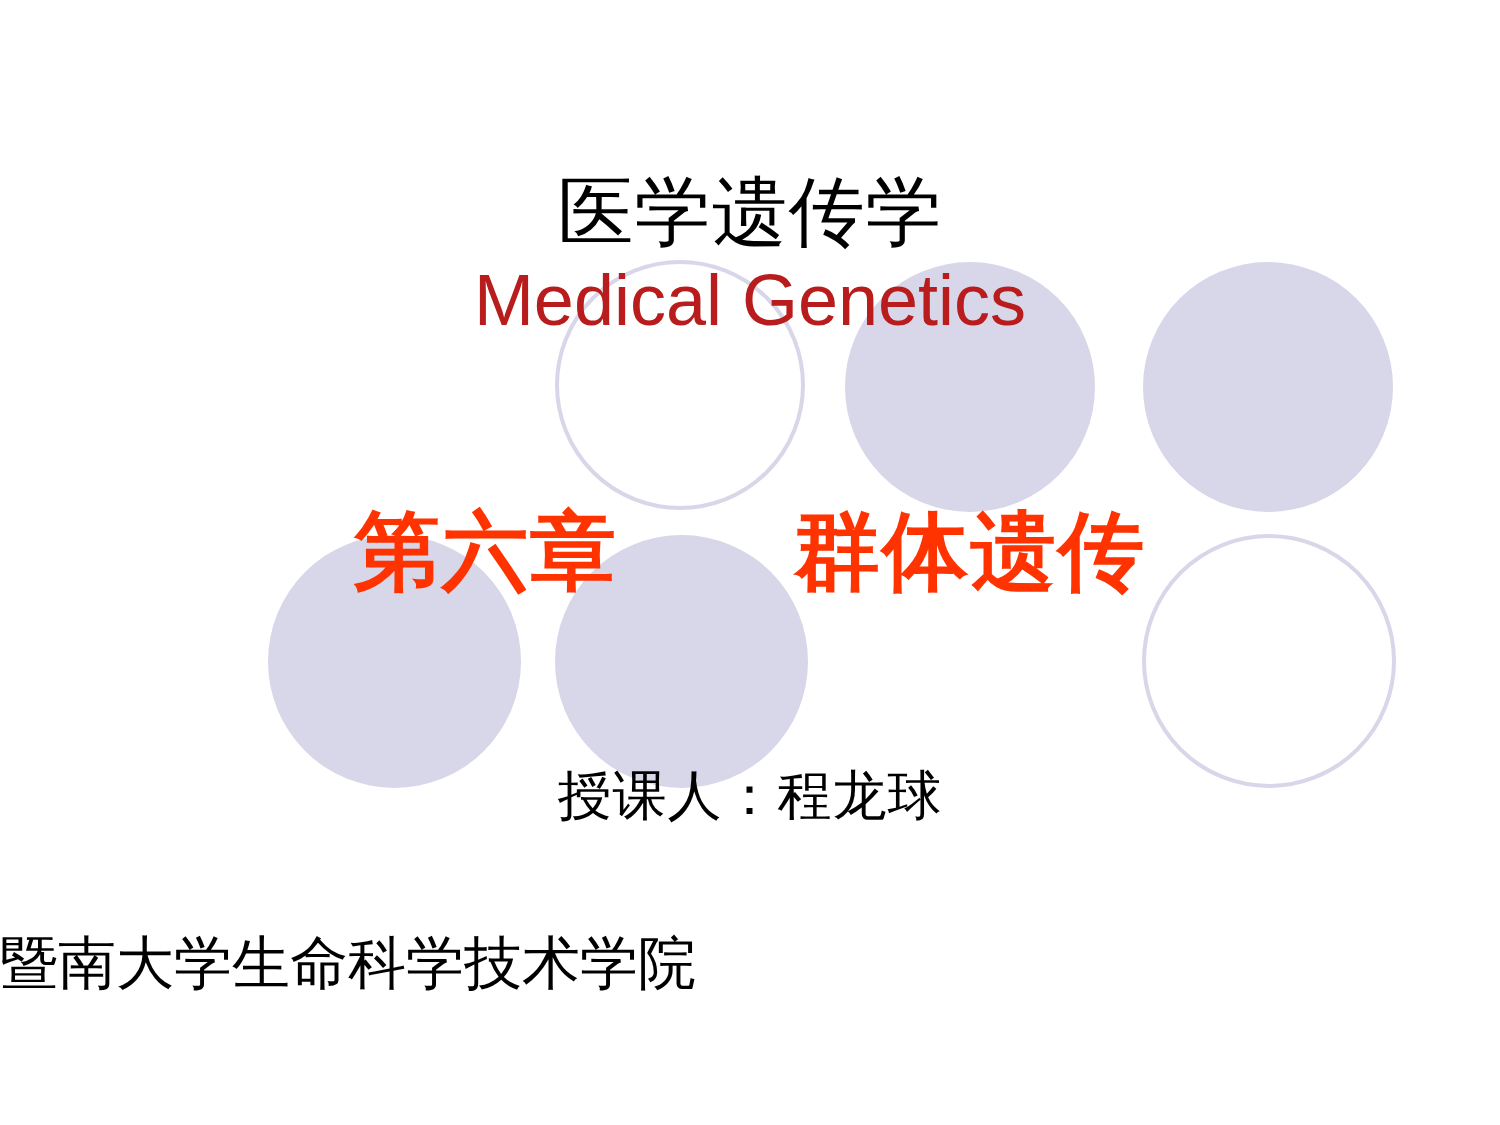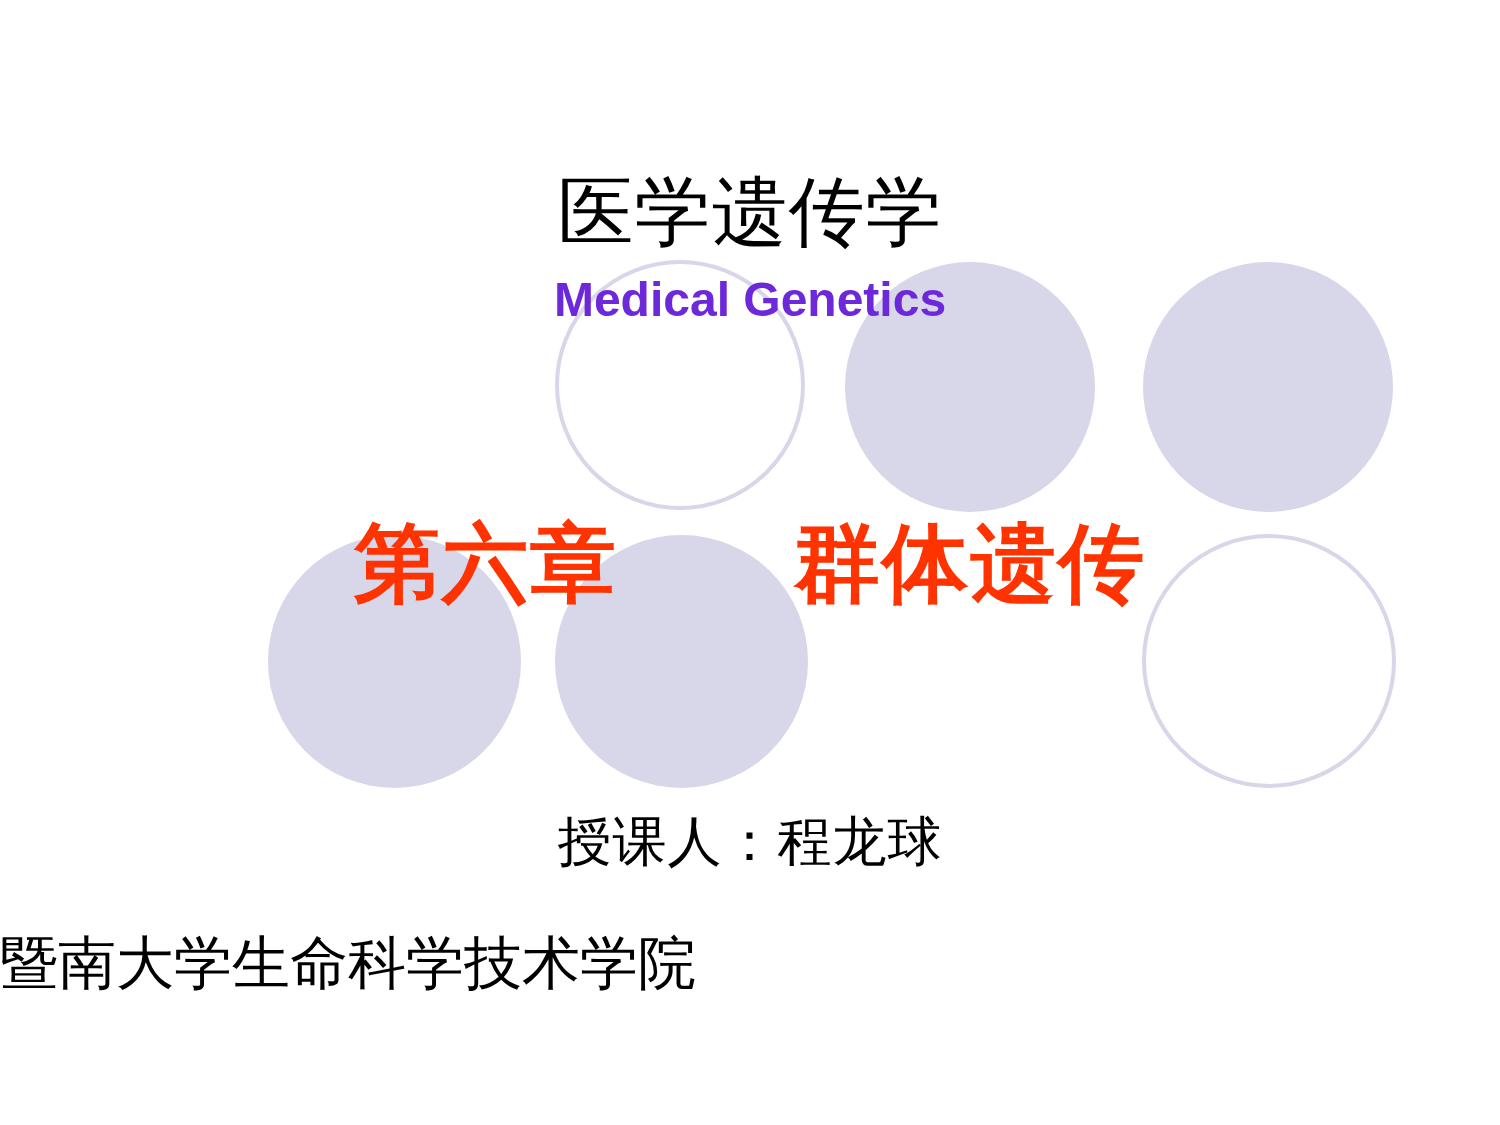--- a/index.html
+++ b/index.html
@@ -61,53 +61,52 @@
   }
   .title-cn {
     font-size: 76px;
     line-height: 88px;
     color: #000000;
     font-weight: normal;
     letter-spacing: 1px;
     margin: 0;
   }
   .title-en {
-    font-size: 48px;
+    font-size: 72px;
     line-height: 88px;
-    color: #6d28d9;
-    font-weight: bold;
+    color: #b91c1c;
+    font-weight: normal;
     letter-spacing: 0px;
     margin: 0;
   }
 
   .chapter-block {
     position: absolute;
     left: 0;
-    top: 512px;
+    top: 500px;
     width: 1500px;
     text-align: center;
   }
   .chapter-heading {
     display: inline-block;
     font-size: 86px;
     line-height: 102px;
     font-weight: bold;
     color: #ff3300;
     letter-spacing: 2px;
     white-space: pre;
     margin: 0;
   }
 
   .lecturer-block {
     position: absolute;
     left: 0;
     top: 762px;
     width: 1500px;
     text-align: center;
-    margin-top: 46px;
   }
   .lecturer-text {
     font-size: 54px;
     line-height: 66px;
     color: #000000;
     font-weight: normal;
     letter-spacing: 1px;
     margin: 0;
   }
 

